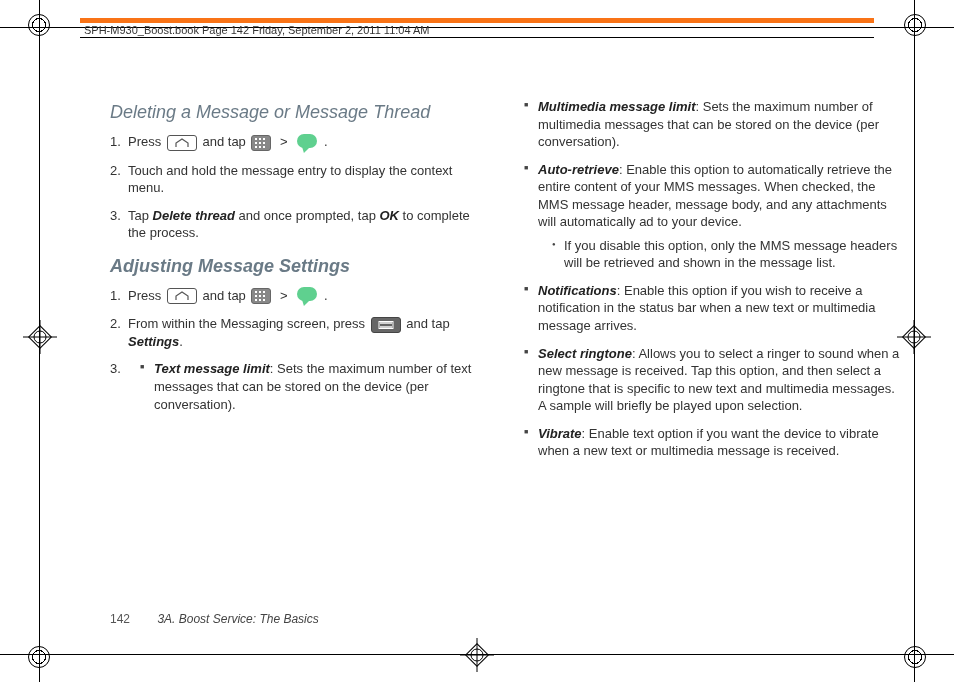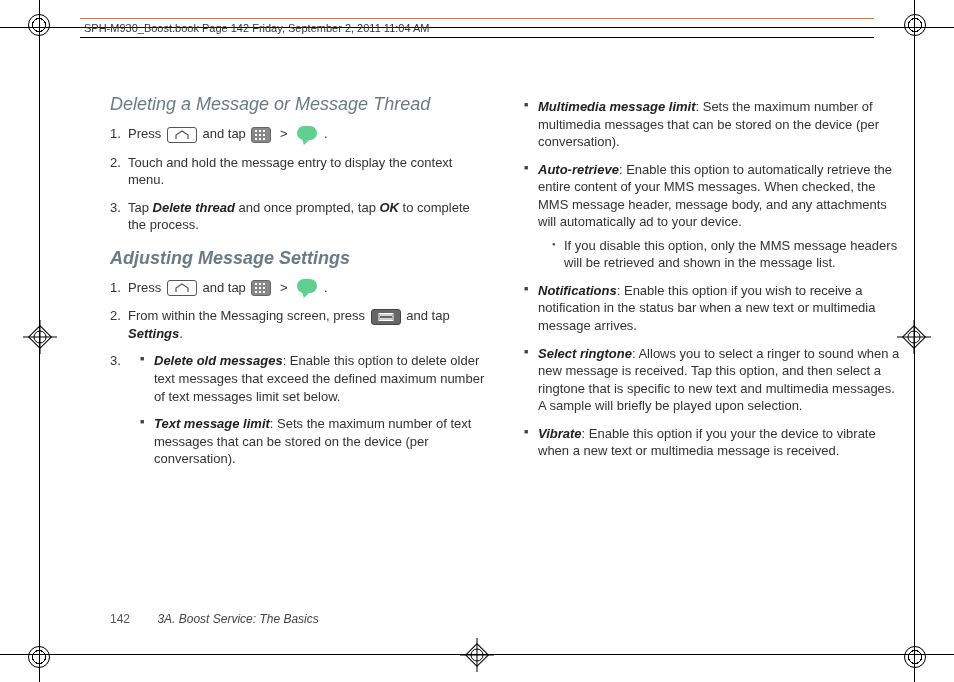--- a/index.html
+++ b/index.html
@@ -19,41 +19,41 @@
       repeating-conic-gradient(#000 0deg 10deg, #fff 10deg 20deg);
     border-radius: 50%;
     border: 1px solid #000;
   }
   .crop-diamond {
     width: 34px; height: 34px; position: absolute;
   }
   .crop-diamond svg { width: 34px; height: 34px; }
   .header-bar {
     position: absolute; top: 18px; left: 80px; right: 80px;
-    border-top: 1px solid #f97316; border-bottom: 1px solid #000;
+    border-top: 5px solid #f97316; border-bottom: 1px solid #000;
     height: 20px; display: flex; align-items: center;
     font-size: 11px; padding-left: 4px;
   }
   .header-rule-h { position:absolute; left:0; right:0; height:1px; background:#000; }
   .page {
     position: absolute;
     top: 90px; left: 110px; right: 50px; bottom: 80px;
   }
   .columns {
     display: flex; gap: 34px;
   }
   .col { flex: 1 1 0; }
   h2.section {
     font-family: Arial, Helvetica, sans-serif;
     font-style: italic;
     font-weight: 400;
     color: #6a7a86;
     font-size: 18px;
     margin-bottom: 10px;
-    margin-top: 4px;
+    margin-top: 12px;
   }
   ol { list-style: none; padding-left: 0; }
   ol > li { margin-bottom: 10px; padding-left: 18px; position: relative; line-height: 1.35; }
   ol > li .num { position: absolute; left: 0; color: #333; }
   .sub-bullets { list-style: none; padding-left: 12px; margin-top: 8px; }
   .sub-bullets > li { position: relative; padding-left: 14px; margin-bottom: 10px; line-height: 1.35; }
   .sub-bullets > li::before {
     content: "■"; position: absolute; left: 0; top: 2px; font-size: 7px; color: #444;
   }
   .sub-sub { list-style: none; padding-left: 14px; margin-top: 6px; }
@@ -208,38 +208,37 @@
                   <line x1="3" y1="3" x2="15" y2="3"></line>
                   <line x1="3" y1="7" x2="15" y2="7"></line>
                 </g>
                 <rect x="2" y="1.5" width="14" height="7" fill="none" stroke="#fff" stroke-width="1"></rect>
               </svg></span>
           <span> and tap </span><b>Settings</b><span>.</span>
         </li>
         <li>
           <span class="num">3.</span>
           <ul class="sub-bullets">
-            <li><b>Delete old messages</b><span>: Enable this option to delete older text messages that exceed the defined maximum number of text messages limit set below.</span></li>
             <li><b>Text message limit</b><span>: Sets the maximum number of text messages that can be stored on the device (per conversation).</span></li>
           </ul>
         </li>
       </ol>
     </div>
 
     <div class="col">
       <ul class="sub-bullets" style="padding-left:0;">
         <li><b>Multimedia message limit</b><span>: Sets the maximum number of multimedia messages that can be stored on the device (per conversation).</span></li>
         <li><b>Auto-retrieve</b><span>: Enable this option to automatically retrieve the entire content of your MMS messages. When checked, the MMS message header, message body, and any attachments will automatically ad to your device.</span>
           <ul class="sub-sub">
             <li><span>If you disable this option, only the MMS message headers will be retrieved and shown in the message list.</span></li>
           </ul>
         </li>
         <li><b>Notifications</b><span>: Enable this option if you wish to receive a notification in the status bar when a new text or multimedia message arrives.</span></li>
         <li><b>Select ringtone</b><span>: Allows you to select a ringer to sound when a new message is received. Tap this option, and then select a ringtone that is specific to new text and multimedia messages. A sample will briefly be played upon selection.</span></li>
-        <li><b>Vibrate</b><span>: Enable this option if you your the device to vibrate when a new text or multimedia message is received.</span></li>
+        <li><b>Vibrate</b><span>: Enable text option if you want the device to vibrate when a new text or multimedia message is received.</span></li>
       </ul>
     </div>
   </div>
 </div>
 
 <div class="footer">
   <span class="pn">142</span>
   <span>3A. Boost Service: The Basics</span>
 </div>
 

